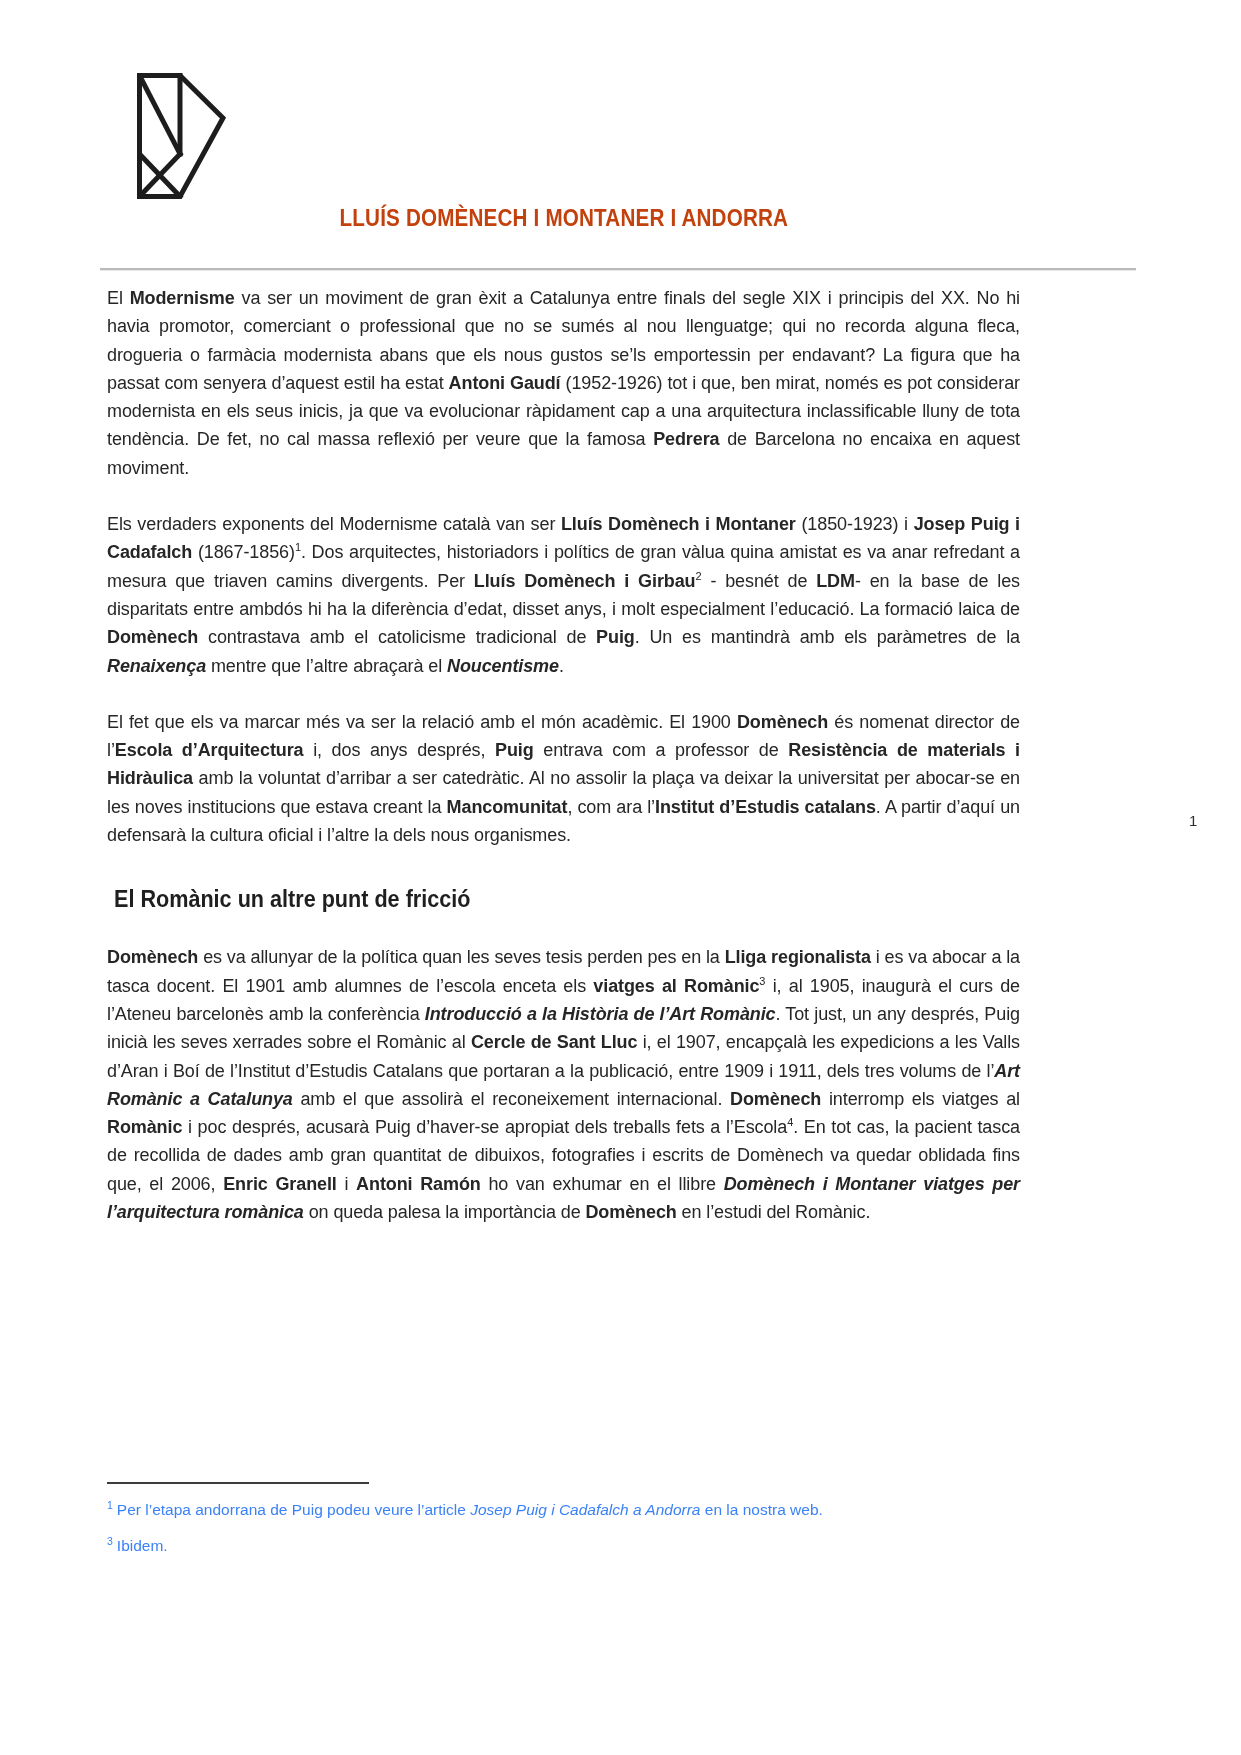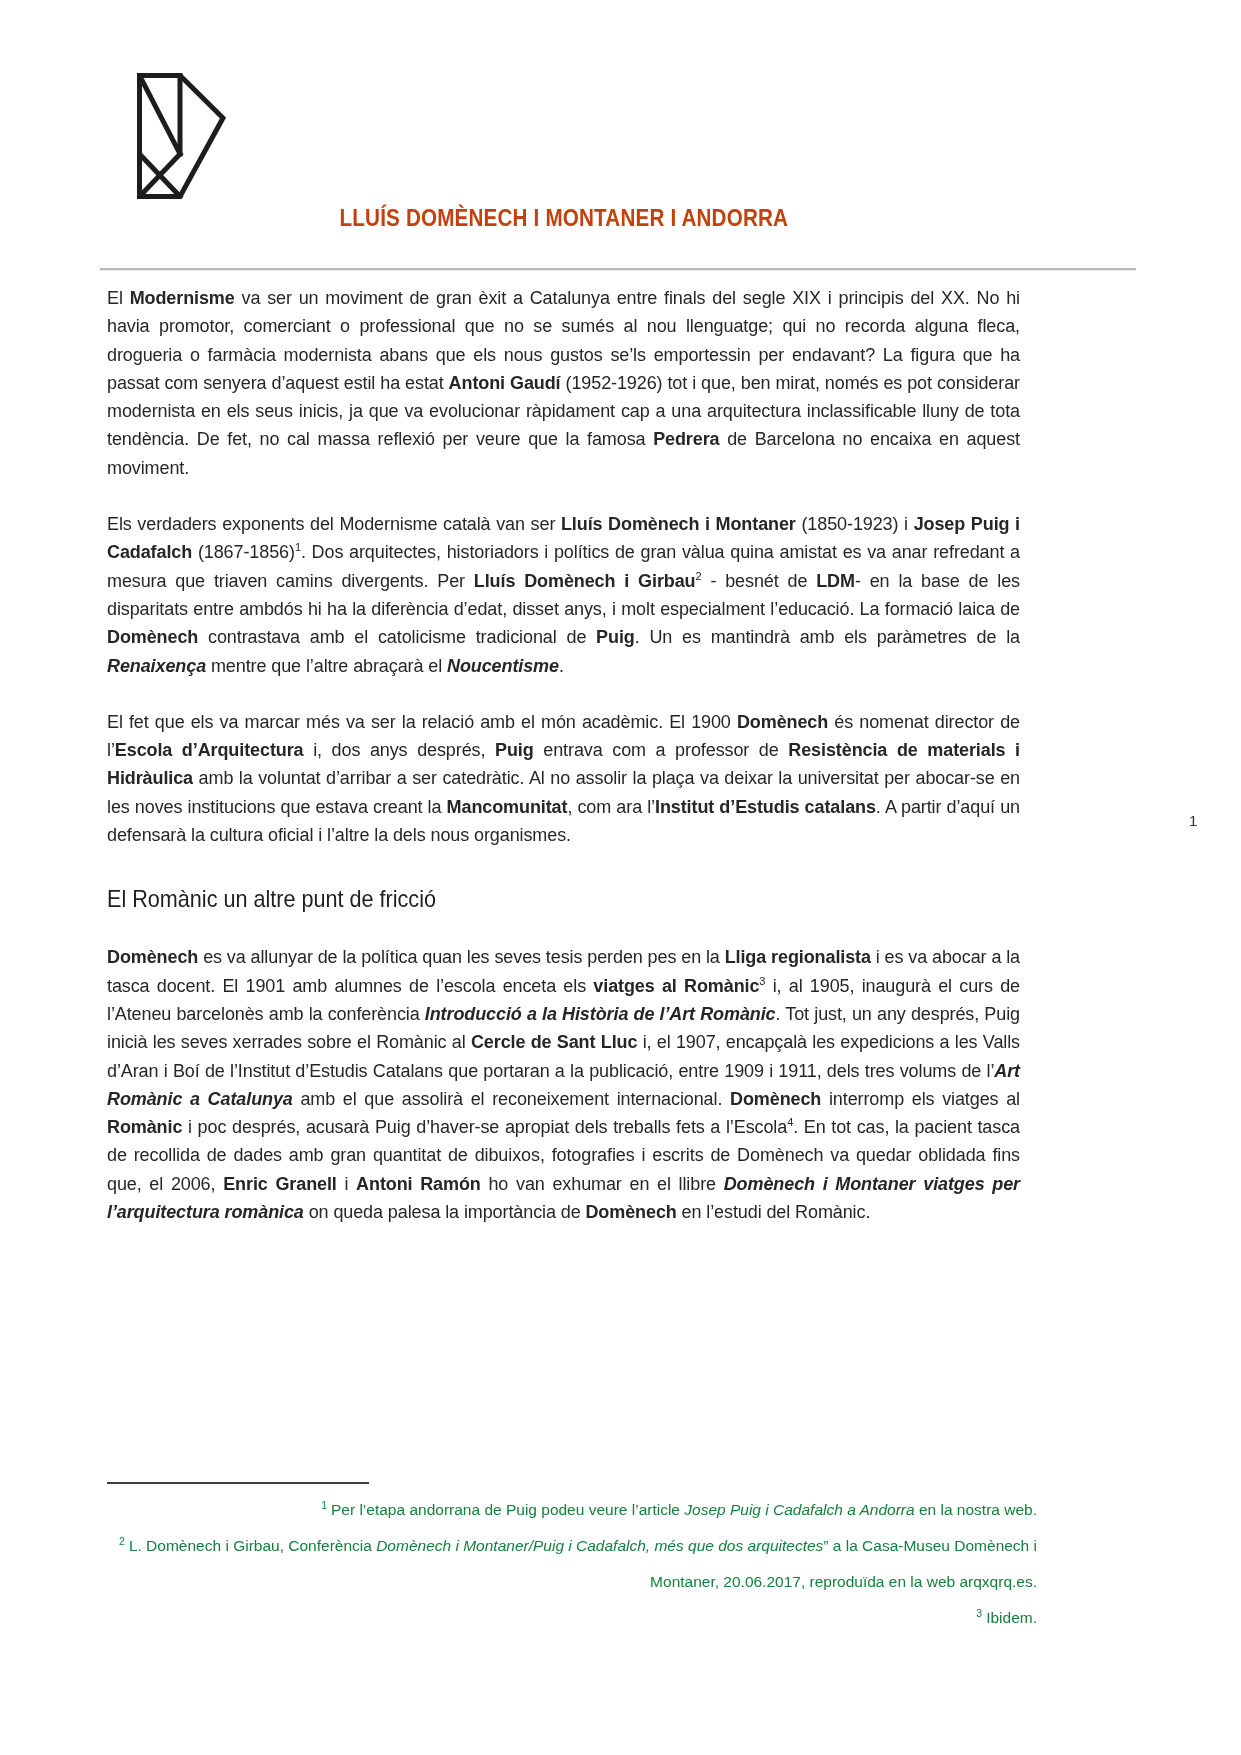--- a/index.html
+++ b/index.html
@@ -55,23 +55,23 @@
     text-align: justify;
     letter-spacing: -0.1px;
     margin: 0 0 28px 0;
   }
   .para sup, .footnote sup {
     font-size: 11px;
     line-height: 0;
   }
   .section-heading {
     font-size: 24px;
-    font-weight: 400;
+    font-weight: 700;
     color: #1f1f1f;
-    margin: 36px 0 30px 0;
+    margin: 36px 0 30px 7px;
     white-space: nowrap;
   }
   .section-heading .squeeze {
     display: inline-block;
     transform: scaleX(0.9);
     transform-origin: left center;
   }
   .page-number {
     position: absolute;
     left: 1189px;
@@ -87,22 +87,22 @@
   }
   .fn-separator {
     width: 262px;
     height: 0;
     border-top: 2px solid #3c3c3c;
     margin: 0 0 8px 0;
   }
   .footnote {
     font-size: 15.5px;
     line-height: 36px;
-    color: #15803d;
-    text-align: right;
+    color: #3b82f6;
+    text-align: left;
   }
   .footnote .fn-marker {
     font-size: 10.5px;
     margin-right: 4px;
   }
 </style>
 </head>
 <body>
 
 <div class="logo">
@@ -133,18 +133,15 @@
   </h2>
   <p class="para"><span style="font-weight: 700;">Domènech</span><span> es va allunyar de la política quan les seves tesis perden pes en la </span><span style="font-weight: 700;">Lliga regionalista</span><span> i es va abocar a la tasca docent. El 1901 amb alumnes de l’escola enceta els </span><span style="font-weight: 700;">viatges al Romànic</span><sup>3</sup><span> i, al 1905, inaugurà el curs de l’Ateneu barcelonès amb la conferència </span><span style="font-weight: 700; font-style: italic;">Introducció a la Història de l’Art Romànic</span><span>. Tot just, un any després, Puig inicià les seves xerrades sobre el Romànic al </span><span style="font-weight: 700;">Cercle de Sant Lluc</span><span> i, el 1907, encapçalà les expedicions a les Valls d’Aran i Boí de l’Institut d’Estudis Catalans que portaran a la publicació, entre 1909 i 1911,  dels tres volums de l’</span><span style="font-weight: 700; font-style: italic;">Art Romànic a Catalunya</span><span> amb el que assolirà el reconeixement internacional. </span><span style="font-weight: 700;">Domènech</span><span> interromp els viatges al </span><span style="font-weight: 700;">Romànic</span><span> i poc després, acusarà Puig d’haver-se apropiat dels treballs fets a l’Escola</span><sup>4</sup><span>. En tot cas, la pacient tasca de recollida de dades amb gran quantitat de dibuixos, fotografies i escrits de Domènech va quedar oblidada fins que, el 2006, </span><span style="font-weight: 700;">Enric Granell</span><span> i </span><span style="font-weight: 700;">Antoni Ramón</span><span> ho van exhumar en el llibre </span><span style="font-weight: 700; font-style: italic;">Domènech i Montaner viatges per l’arquitectura romànica</span><span> on queda palesa la importància de </span><span style="font-weight: 700;">Domènech</span><span> en l’estudi del Romànic.</span></p>
 </div>
 
 <div class="footnotes">
   <div class="fn-separator"></div>
   <div class="footnote">
     <sup class="fn-marker">1</sup><span class="fn-text"><span>Per l’etapa andorrana de Puig podeu veure l’article </span><span style="font-style: italic;">Josep Puig i Cadafalch a Andorra</span><span> en la nostra web.</span></span>
   </div>
   <div class="footnote">
-    <sup class="fn-marker">2</sup><span class="fn-text"><span>L. Domènech i Girbau, Conferència </span><span style="font-style: italic;">Domènech i Montaner/Puig i Cadafalch, més que dos arquitectes</span><span>” a la Casa-Museu Domènech i Montaner, 20.06.2017, reproduïda en la web arqxqrq.es.</span></span>
-  </div>
-  <div class="footnote">
     <sup class="fn-marker">3</sup><span class="fn-text"><span>Ibidem.</span></span>
   </div>
 </div>
 
 </body></html>

